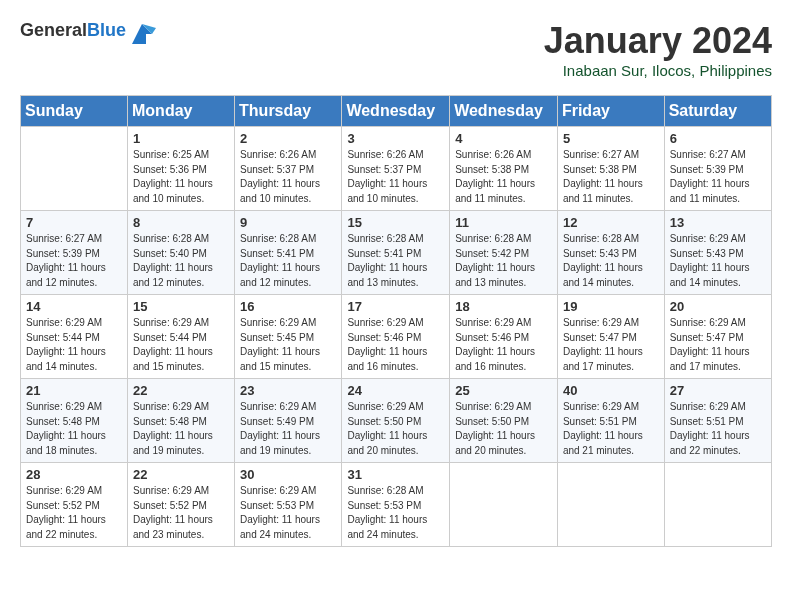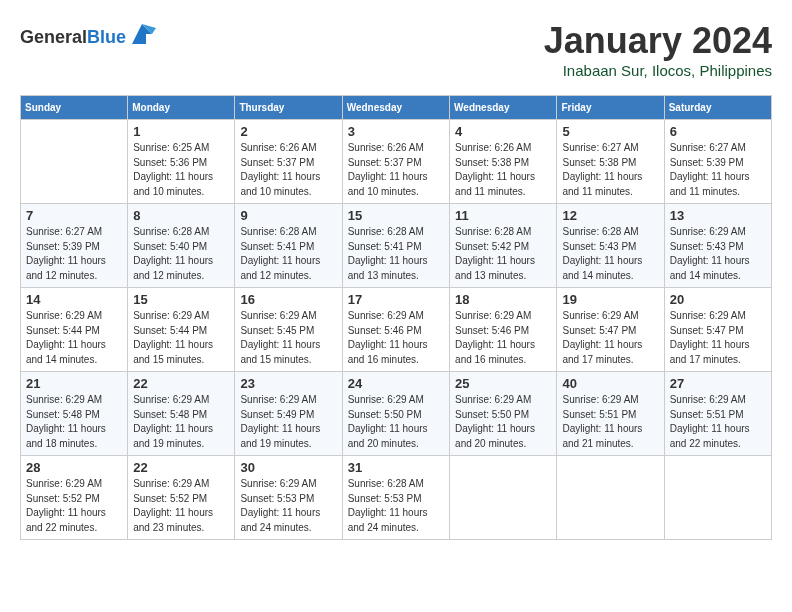--- a/index.html
+++ b/index.html
@@ -11,21 +11,21 @@
       padding: 20px;
     }
     .header-area {
       display: flex;
       justify-content: space-between;
       align-items: flex-start;
       margin-bottom: 16px;
     }
     .logo {
       display: flex;
-      align-items: flex-end;
+      align-items: flex-start;
     }
     .logo-icon {
       width: 28px;
       height: 28px;
       margin-left: 2px;
     }
     .title-area {
       text-align: right;
     }
     .calendar-title {
@@ -40,21 +40,21 @@
     .calendar-table {
       width: 100%;
       border-collapse: collapse;
       font-size: 11px;
     }
     .calendar-table thead tr th {
       background-color: #3a7abf;
       color: #fff;
       padding: 6px 4px;
       text-align: left;
-      font-size: 10px;
+      font-size: 16px;
       font-weight: bold;
       border: 1px solid #ccc;
     }
     .calendar-table tbody tr td {
       border: 1px solid #ccc;
       vertical-align: top;
       padding: 4px 5px;
       height: 80px;
       width: 108px;
     }

